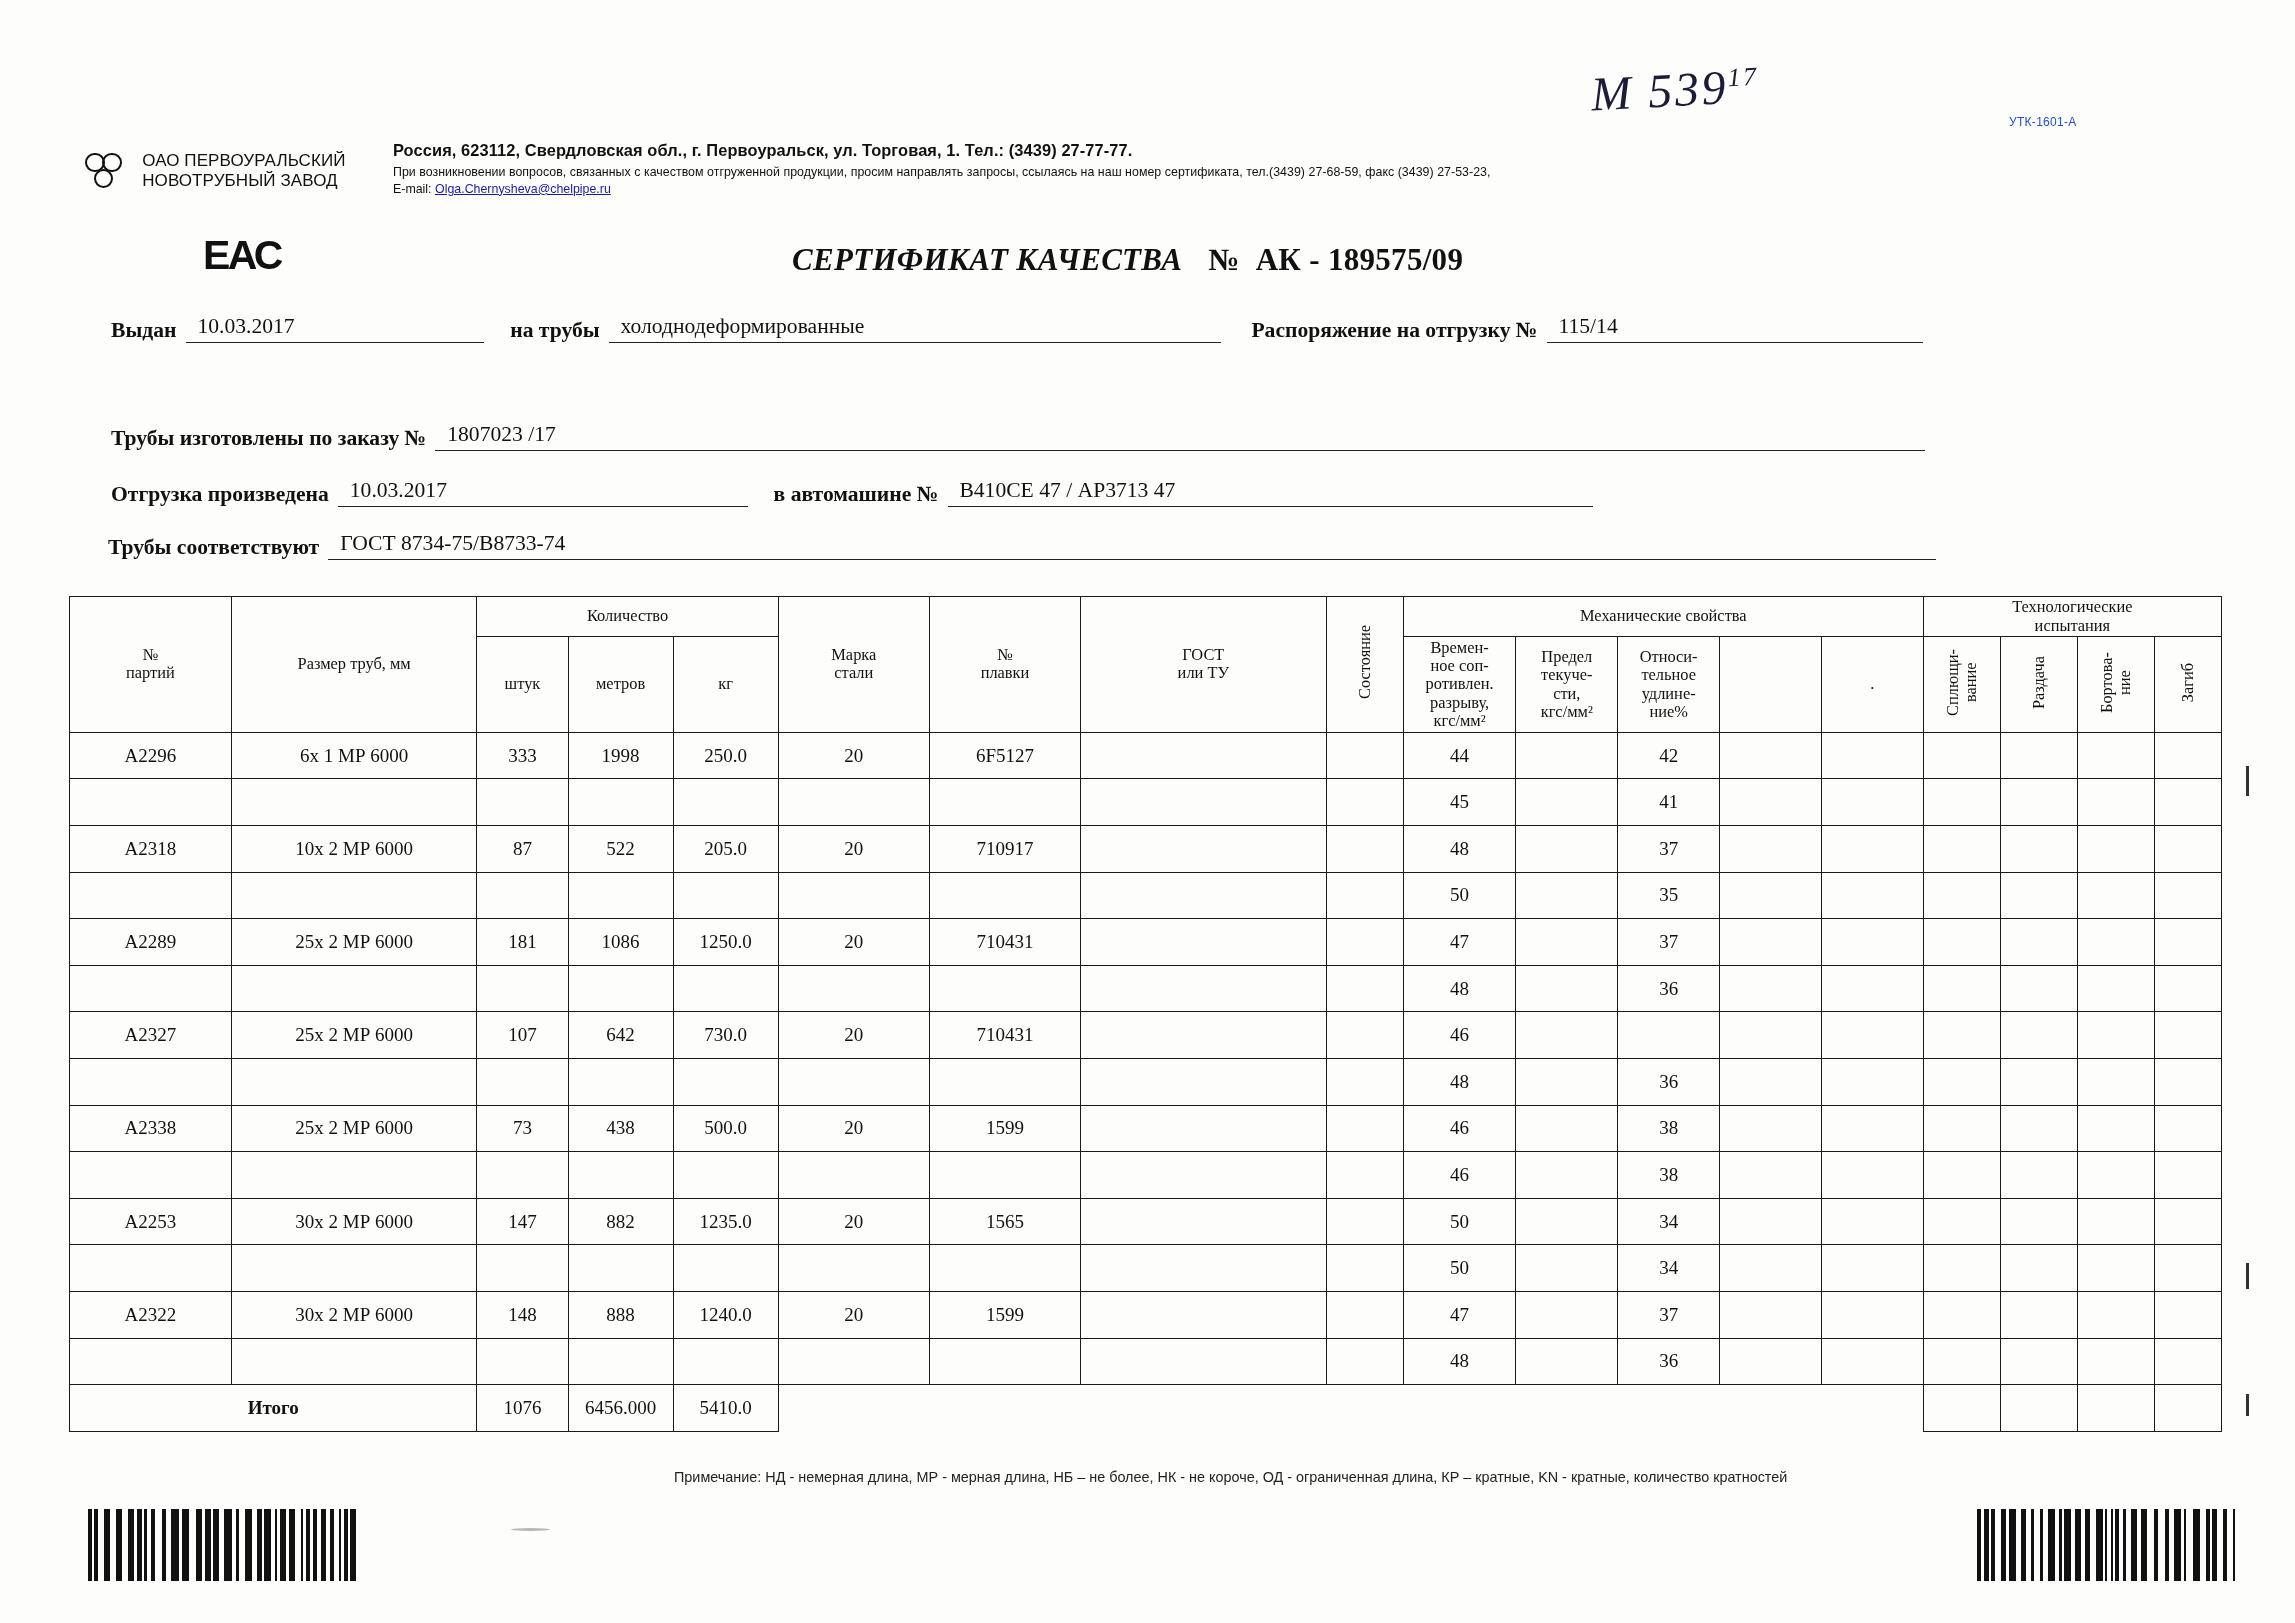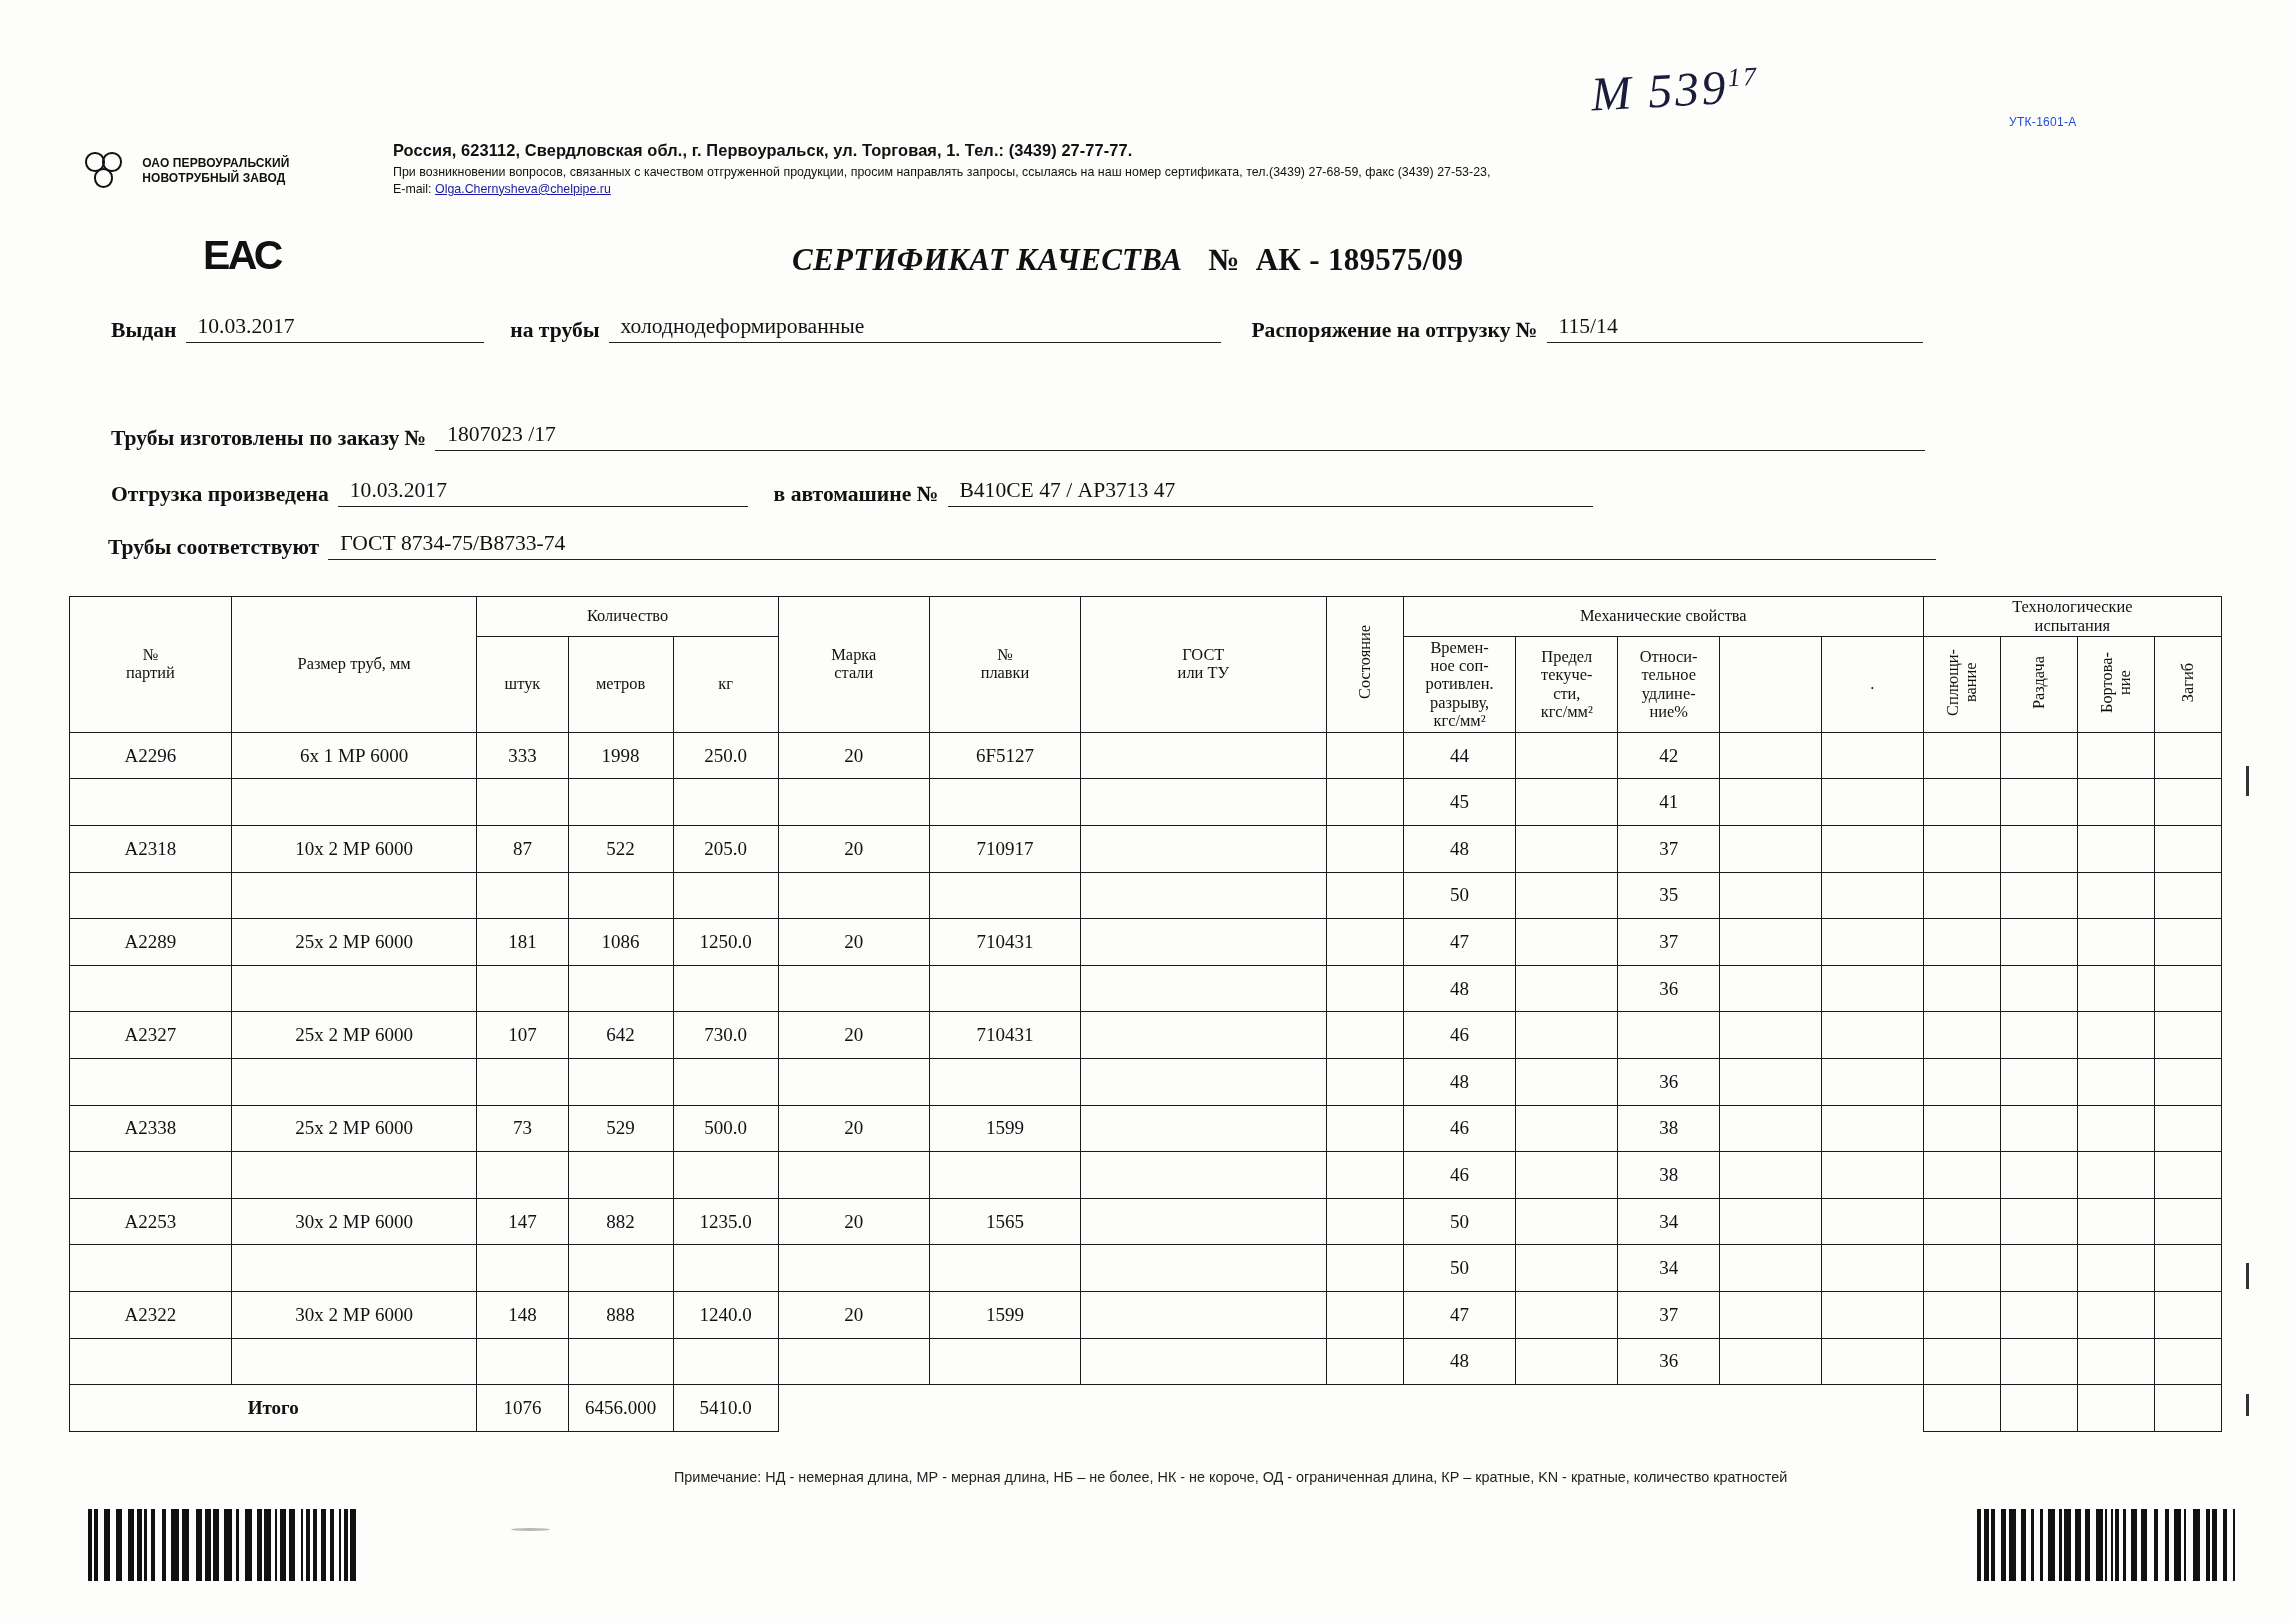--- a/index.html
+++ b/index.html
@@ -42,22 +42,22 @@
     border: 2.6px solid #111;
     border-radius: 50%;
     width: 19.6px; height: 19.6px;
     box-sizing: border-box;
   }
   .hdr-logo .rings span:nth-child(1) { left: 0px;  top: 1.3px; }
   .hdr-logo .rings span:nth-child(2) { left: 17px; top: 1.3px; }
   .hdr-logo .rings span:nth-child(3) { left: 8.5px; top: 17px; }
   .hdr-logo .lname {
     font-family: "Liberation Sans", sans-serif;
-    font-weight: bold;
-    font-size: 12px;
+    font-weight: normal;
+    font-size: 17px;
     line-height: 1.18;
     letter-spacing: 0.1px;
   }
 
   .hdr-addr {
     position: absolute;
     left: 393px; top: 141px;
     width: 1145px;
     font-family: "Liberation Sans", sans-serif;
   }
@@ -519,21 +519,21 @@
           <td class="sub"></td>
           <td class="sub"></td>
           <td class="sub"></td>
           <td class="sub"></td>
         </tr>
 
         <tr>
           <td class="data">А2338</td>
           <td class="data">25х 2 МР 6000</td>
           <td class="data">73</td>
-          <td class="data">529</td>
+          <td class="data">438</td>
           <td class="data">500.0</td>
           <td class="data">20</td>
           <td class="data">1599</td>
           <td class="data"></td>
           <td class="data"></td>
           <td class="data">46</td>
           <td class="data"></td>
           <td class="data">38</td>
           <td class="data"></td>
           <td class="data"></td>

